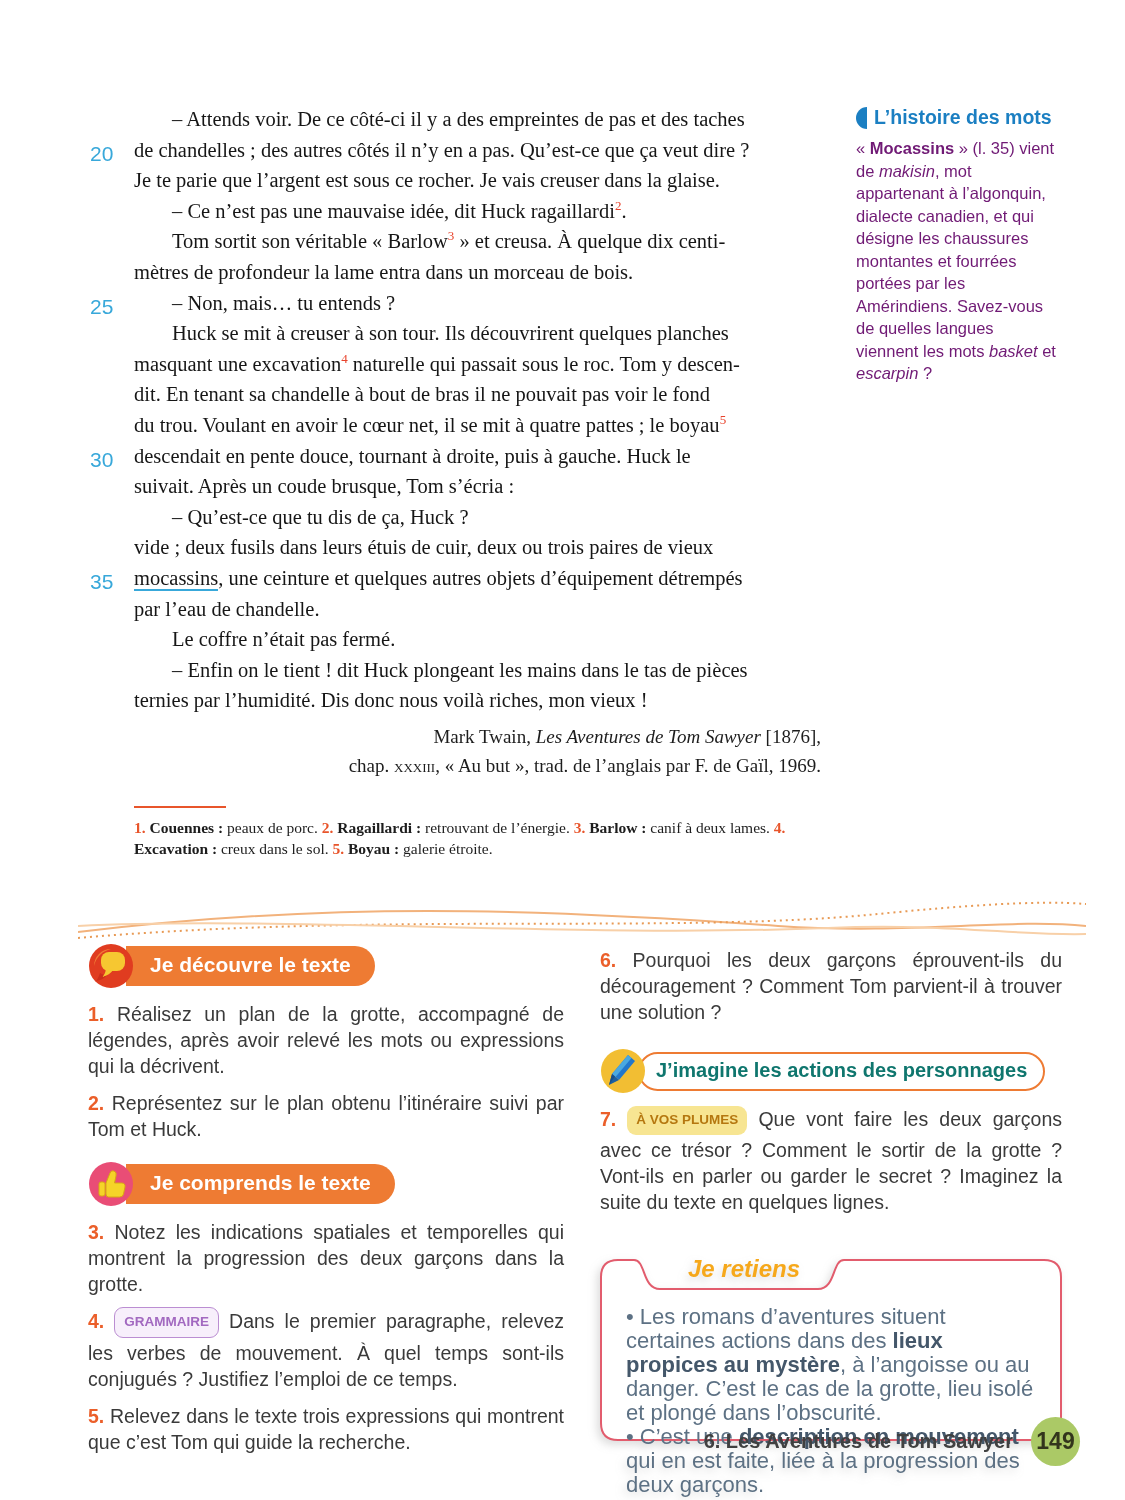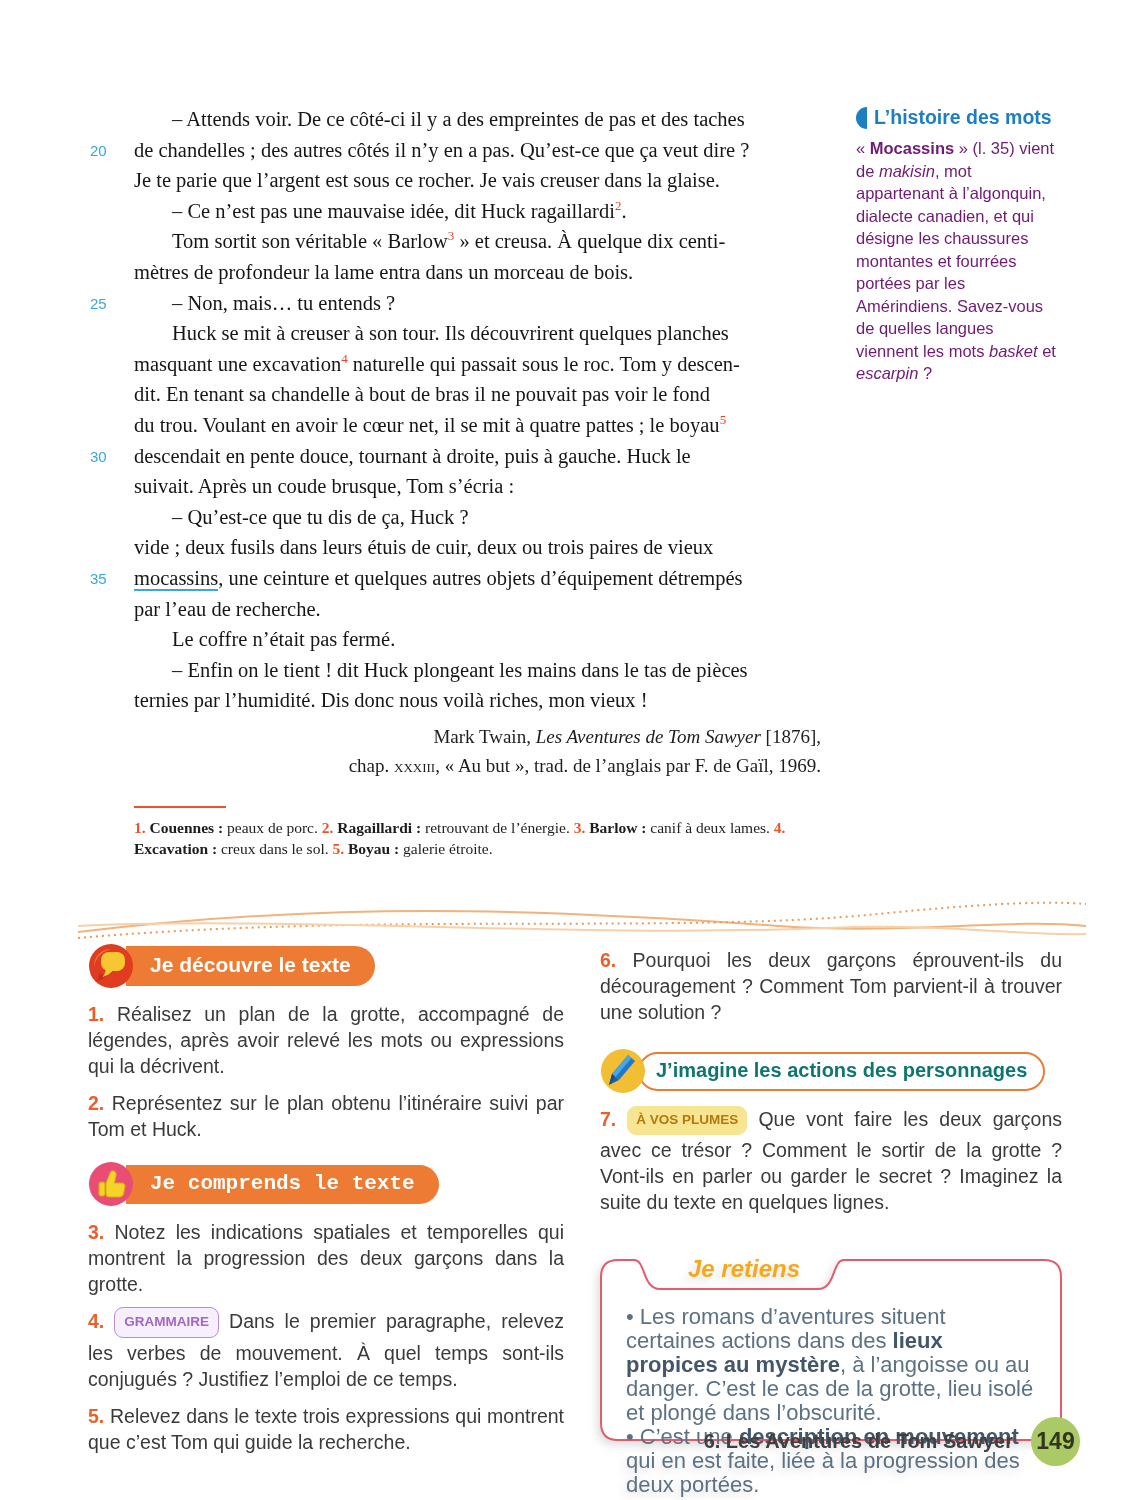--- a/index.html
+++ b/index.html
@@ -2,21 +2,21 @@
 <html><head>
 <meta charset="utf-8">
 <style>
   html,body{margin:0;padding:0;background:#fff;}
   .page{position:relative;width:1125px;height:1500px;background:#ffffff;overflow:hidden;
         font-family:"Liberation Sans","DejaVu Sans",sans-serif;}
 
   
   .passage{position:absolute;left:90px;top:104px;width:735px;}
   .pline{display:flex;white-space:nowrap;height:30.6px;}
-  .lnum{flex:0 0 44px;font-size:15px;color:#38a8da;padding-top:7px;
+  .lnum{flex:0 0 44px;font-size:21px;color:#38a8da;padding-top:7px;
         font-family:"Liberation Sans",sans-serif;}
   .ltext{font-family:"Liberation Serif","DejaVu Serif",serif;font-size:20.5px;
          line-height:30.6px;color:#161616;}
   .pline.ind .ltext{padding-left:38px;}
   .seg-sup{color:#e8432c;font-size:13px;vertical-align:super;line-height:0;}
   .seg-u{border-bottom:2px solid #38a8da;}
   .seg-b{font-weight:bold;}
   .seg-i{font-style:italic;}
   .seg-num{color:#e8552b;font-weight:bold;}
 
@@ -40,21 +40,21 @@
   .sb-body{font-size:16.5px;line-height:22.5px;color:#701a75;}
 
   
   .divider{position:absolute;left:78px;top:896px;}
 
   
   .col-left{position:absolute;left:88px;top:942px;width:476px;}
   .col-right{position:absolute;left:600px;top:942px;width:462px;}
 
   .sec-header{display:flex;align-items:center;height:48px;}
-  .sec-header.mt2{margin-top:18px;font-family:Liberation Mono, monospace;}
+  .sec-header.mt2{margin-top:18px;}
   .icon-circle{width:46px;height:46px;flex:0 0 auto;z-index:2;}
   .pill{margin-left:-8px;white-space:nowrap;}
   .pill.filled{background:#ee7b33;color:#fff;font-weight:bold;font-size:21px;
                padding:7px 24px 9px 24px;border-radius:0 20px 20px 0;}
   .pill.outline{background:#fff;border:2.5px solid #ee7b33;color:#0f766e;
                 font-weight:bold;font-size:20px;padding:5px 16px 7px 16px;
                 border-radius:22px;}
 
   .question{margin-top:11px;font-size:19.5px;line-height:26px;color:#3a3a3a;
             text-align:justify;}
@@ -148,21 +148,21 @@
         <div class="pline">
           <span class="lnum"></span>
           <span class="ltext"><span class="seg-t">vide ; deux fusils dans leurs étuis de cuir, deux ou trois paires de vieux</span></span>
         </div>
         <div class="pline">
           <span class="lnum">35</span>
           <span class="ltext"><span class="seg-u">mocassins</span><span class="seg-t">, une ceinture et quelques autres objets d’équipement détrempés</span></span>
         </div>
         <div class="pline">
           <span class="lnum"></span>
-          <span class="ltext"><span class="seg-t">par l’eau de recherche.</span></span>
+          <span class="ltext"><span class="seg-t">par l’eau de chandelle.</span></span>
         </div>
         <div class="pline ind">
           <span class="lnum"></span>
           <span class="ltext"><span class="seg-t">Le coffre n’était pas fermé.</span></span>
         </div>
         <div class="pline ind">
           <span class="lnum"></span>
           <span class="ltext"><span class="seg-t">– Enfin on le tient ! dit Huck plongeant les mains dans le tas de pièces</span></span>
         </div>
         <div class="pline">
@@ -248,21 +248,21 @@
         <div class="question"><span class="qnum">7. </span><span class="qbadge yellow">À VOS PLUMES</span> <span class="qtext">Que vont faire les deux garçons avec ce trésor ? Comment le sortir de la grotte ? Vont-ils en parler ou garder le secret ? Imaginez la suite du texte en quelques lignes.</span></div>
       </div>
 
     <div class="retiens">
       <svg class="retiens-svg" width="462" height="182" viewBox="0 0 462 182">
         <path d="M18 1 H34 C46 1 42 30 60 30 H218 C236 30 232 1 244 1 H444 Q461 1 461 18 V164 Q461 181 444 181 H18 Q1 181 1 164 V18 Q1 1 18 1 Z" fill="#ffffff" stroke="#e25c6d" stroke-width="2"></path>
       </svg>
       <div class="retiens-title">Je retiens</div>
       <div class="retiens-body">
           <div class="bullet"><span class="seg-t">• Les romans d’aventures situent certaines actions dans des </span><span class="seg-b">lieux propices au mystère</span><span class="seg-t">, à l’angoisse ou au danger. C’est le cas de la grotte, lieu isolé et plongé dans l’obscurité.</span></div>
-          <div class="bullet"><span class="seg-t">• C’est une </span><span class="seg-b">description en mouvement</span><span class="seg-t"> qui en est faite, liée à la progression des deux portées.</span></div>
+          <div class="bullet"><span class="seg-t">• C’est une </span><span class="seg-b">description en mouvement</span><span class="seg-t"> qui en est faite, liée à la progression des deux garçons.</span></div>
         </div>
     </div>
   </div>
 
   <span class="chapter">6. Les Aventures de Tom Sawyer</span>
   <span class="page-circle">149</span>
 
 </div>
 
 </body></html>

